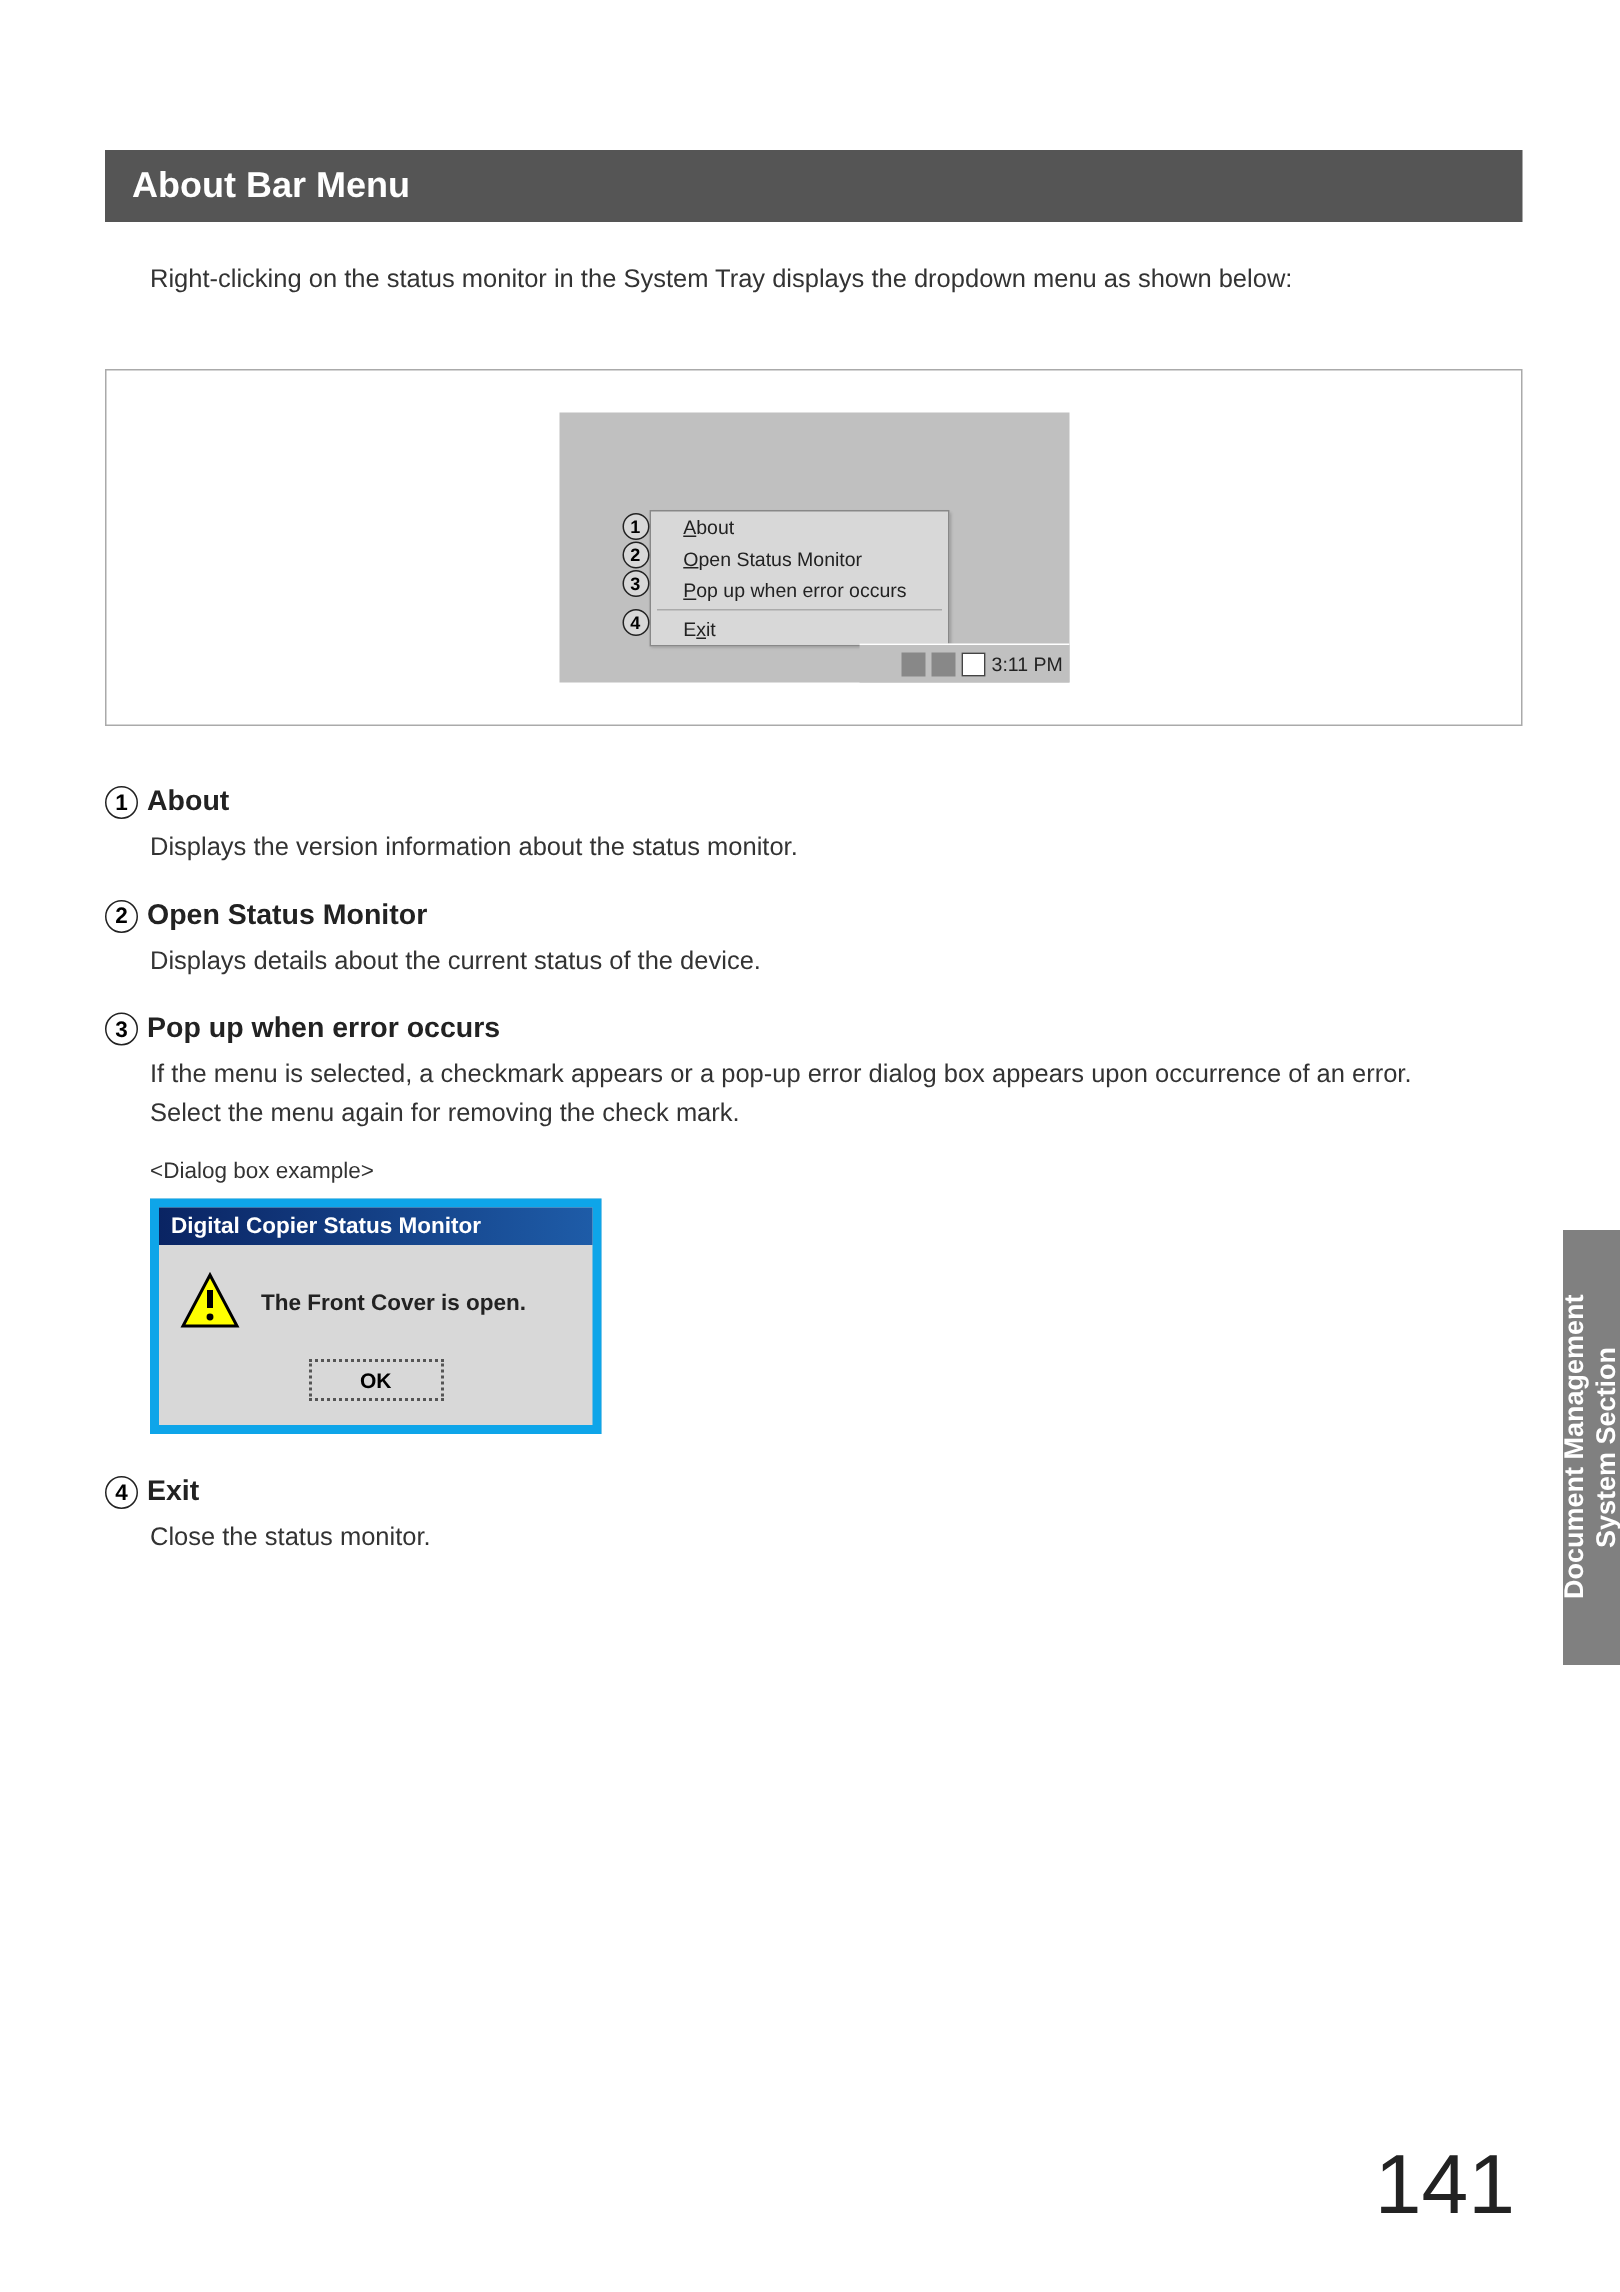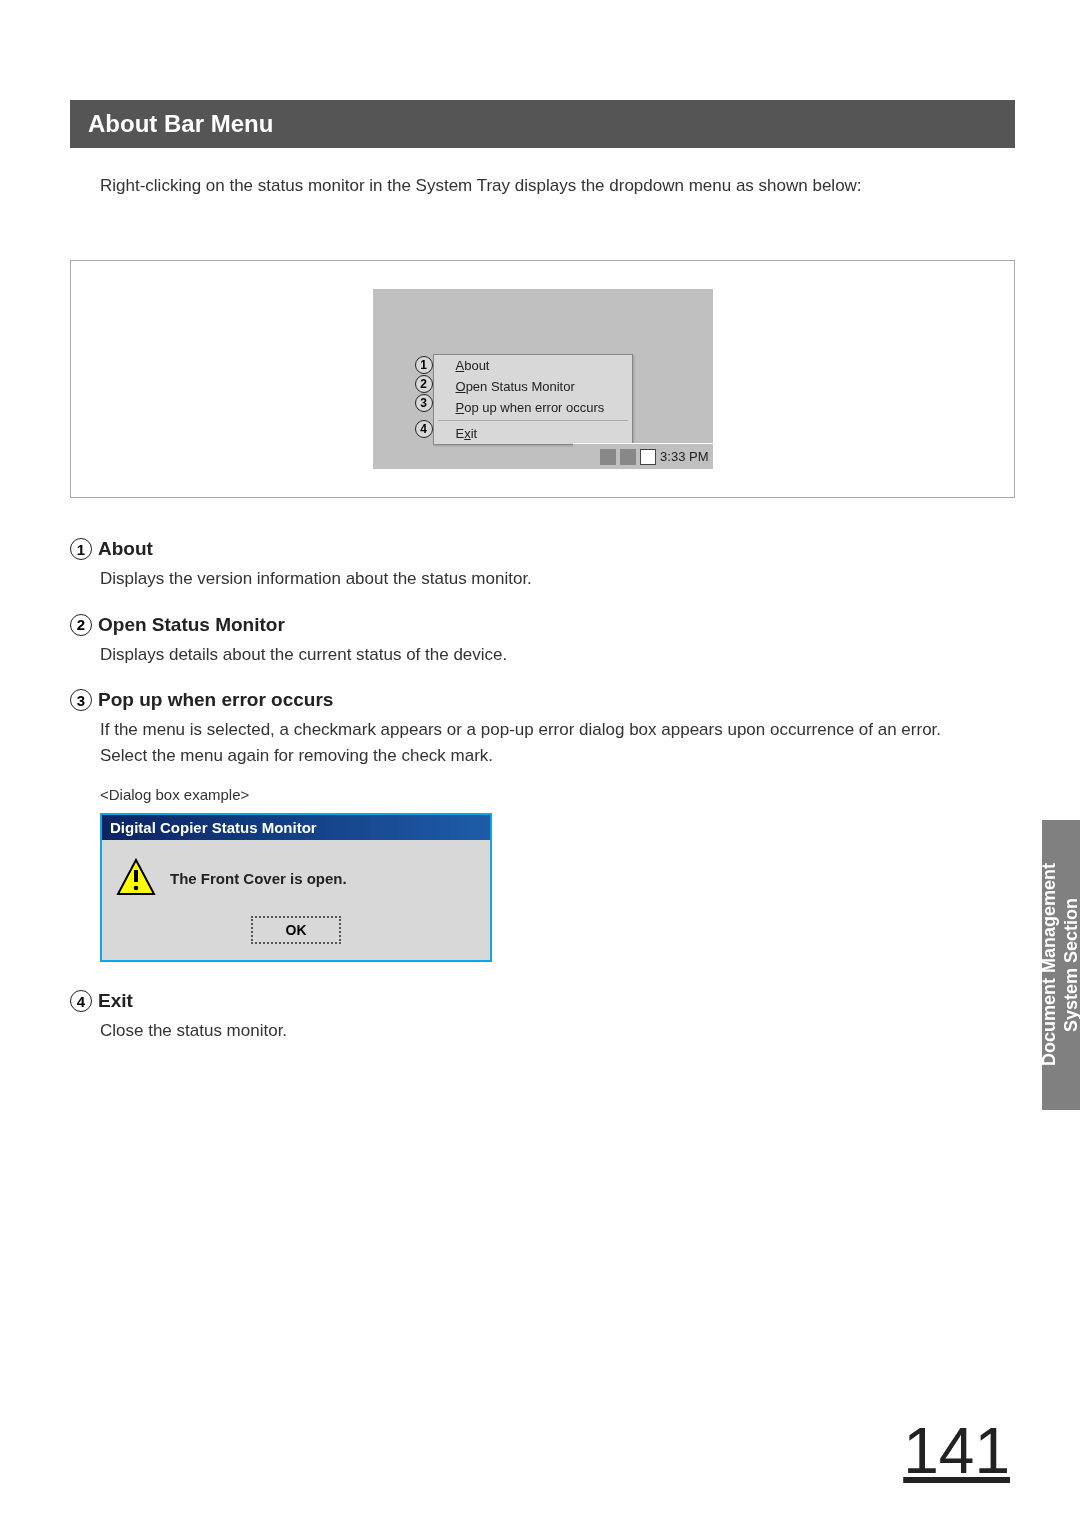--- a/index.html
+++ b/index.html
@@ -37,21 +37,21 @@
       font-size: 24px;
       font-weight: bold;
       padding: 10px 18px;
       margin-bottom: 28px;
     }
     
     .intro-text {
       font-size: 17px;
       color: #333;
       margin-left: 30px;
-      margin-bottom: 64px;
+      margin-bottom: 50px;
     }
     
     .screenshot-box {
       border: 1px solid #aaa;
       padding: 28px;
       margin-bottom: 40px;
       display: flex;
       justify-content: center;
       align-items: center;
       min-height: 230px;
@@ -173,22 +173,22 @@
     .example-label {
       font-size: 15px;
       color: #333;
       margin-left: 30px;
       margin-top: 18px;
       margin-bottom: 10px;
     }
     
     .dialog-box {
       margin-left: 30px;
-      width: 392px;
-      border: 2px solid #0ea5e9;
+      width: 301px;
+      border: 6px solid #0ea5e9;
       background: #d8d8d8;
     }
     
     .dialog-title {
       background: linear-gradient(to right, #0a2463, #1e5ca8);
       color: #fff;
       font-weight: bold;
       font-size: 15px;
       padding: 4px 8px;
     }
@@ -249,24 +249,23 @@
       writing-mode: vertical-rl;
       transform: rotate(180deg);
       text-align: center;
       line-height: 1.2;
     }
     
     .page-number {
       position: absolute;
       bottom: 40px;
       right: 70px;
-      font-size: 64px;
+      font-size: 56px;
       color: #222;
       font-weight: normal;
-      text-decoration: underline;
     }
   </style>
 </head>
 <body>
 
 <div class="page">
 
   <div class="section-header">About Bar Menu</div>
 
   <div class="intro-text">Right-clicking on the status monitor in the System Tray displays the dropdown menu as shown below:</div>
@@ -284,21 +283,21 @@
         <div class="menu-item"><span style="text-decoration:underline">O</span><span>pen Status Monitor</span></div>
         <div class="menu-item"><span style="text-decoration:underline">P</span><span>op up when error occurs</span></div>
         <div class="menu-divider"></div>
         <div class="menu-item">E<span style="text-decoration:underline">x</span><span>it</span></div>
       </div>
 
       <div class="taskbar">
         <span class="tray-icon"></span>
         <span class="tray-icon"></span>
         <span class="tray-icon" style="background:#fff;border:1px solid #444"></span>
-        <span class="taskbar-time">3:33 PM</span>
+        <span class="taskbar-time">3:11 PM</span>
       </div>
     </div>
   </div>
 
   <div class="item-block">
     <div class="item-heading">
       <span class="circled-digit">1</span>
       <span class="item-title">About</span>
     </div>
     <div class="item-desc">Displays the version information about the status monitor.</div>

